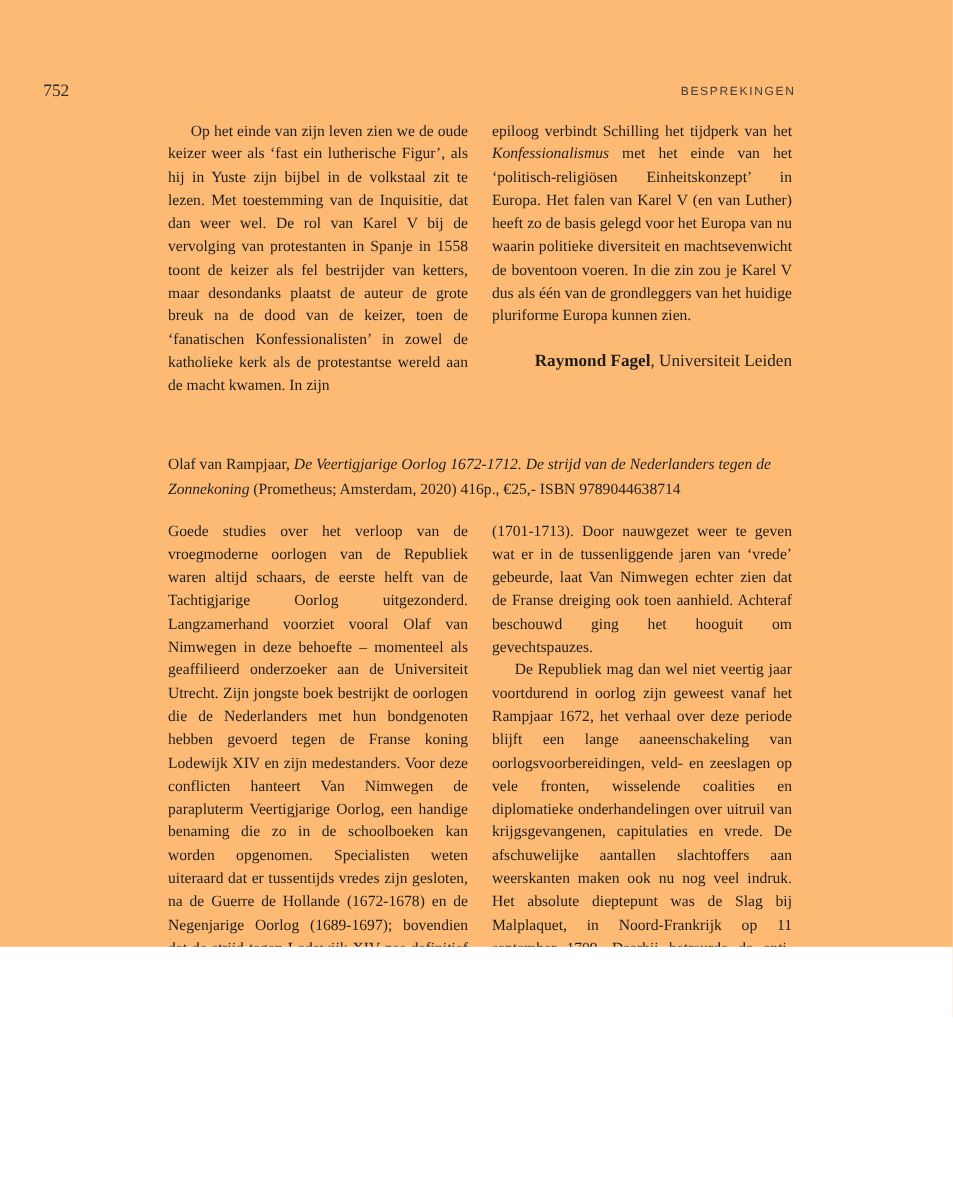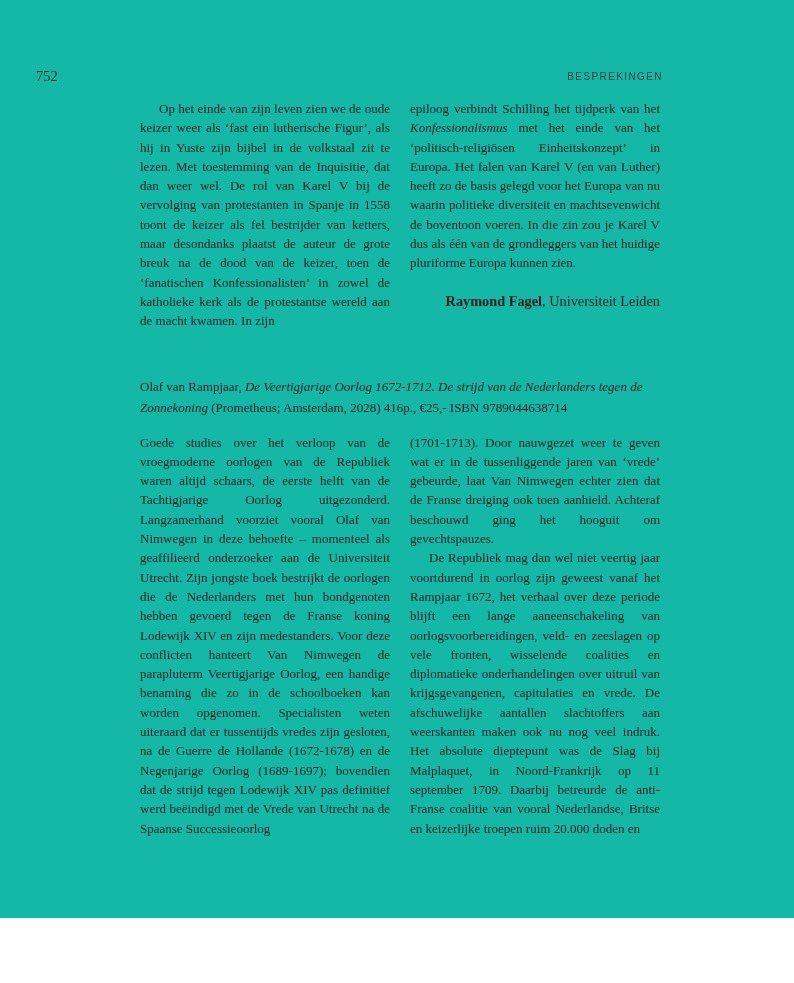--- a/index.html
+++ b/index.html
@@ -2,21 +2,21 @@
 <html lang="nl"><head>
 <meta charset="utf-8">
 <style>
   html, body { margin: 0; padding: 0; }
   body {
     width: 794px; height: 983px;
     background: #ffffff;
     font-family: "Liberation Serif", "DejaVu Serif", serif;
     color: #1e1e1e;
   }
-  .page { position: relative; width: 794px; height: 918px; background: #14b8a6; overflow: hidden; }
+  .page { position: relative; width: 794px; height: 789px; background: #fdba74; overflow: hidden; }
 
   .pagenum {
     position: absolute; left: 36px; top: 68px;
     font-size: 14.5px; color: #2c2c2c;
     font-family: "Liberation Serif", serif;
   }
   .runhead {
     position: absolute; top: 71px; right: 131px;
     font-family: "Liberation Sans", sans-serif;
     font-size: 10px; letter-spacing: 1.4px; color: #3c3c3c;
@@ -84,21 +84,21 @@
           <p class="bodytext indent">Op het einde van zijn leven zien we de oude keizer weer als ‘fast ein lutherische Figur’, als hij in Yuste zijn bijbel in de volkstaal zit te lezen. Met toestemming van de Inquisitie, dat dan weer wel. De rol van Karel V bij de vervolging van protestanten in Spanje in 1558 toont de keizer als fel bestrijder van ketters, maar desondanks plaatst de auteur de grote breuk na de dood van de keizer, toen de ‘fanatischen Konfessionalisten’ in zowel de katholieke kerk als de protestantse wereld aan de macht kwamen. In zijn</p>
         </div>
         <div class="col">
           <p class="bodytext"><span>epiloog verbindt Schilling het tijdperk van het </span><em>Konfessionalismus</em><span> met het einde van het ‘politisch-religiösen Einheitskonzept’ in Europa. Het falen van Karel V (en van Luther) heeft zo de basis gelegd voor het Europa van nu waarin politieke diversiteit en machtsevenwicht de boventoon voeren. In die zin zou je Karel V dus als één van de grondleggers van het huidige pluriforme Europa kunnen zien.</span></p>
           <p class="signature"><strong>Raymond Fagel</strong><span>, Universiteit Leiden</span></p>
         </div>
       </div>
     </section>
 
     <section>
-      <p class="citation"><span>Olaf van Rampjaar, </span><em>De Veertigjarige Oorlog 1672-1712. De strijd van de Nederlanders tegen de Zonnekoning</em><span> (Prometheus; Amsterdam, 2028) 416p., €25,- ISBN 9789044638714</span></p>
+      <p class="citation"><span>Olaf van Rampjaar, </span><em>De Veertigjarige Oorlog 1672-1712. De strijd van de Nederlanders tegen de Zonnekoning</em><span> (Prometheus; Amsterdam, 2020) 416p., €25,- ISBN 9789044638714</span></p>
 
 
       <div class="cols review2-cols">
         <div class="col">
           <p class="bodytext">Goede studies over het verloop van de vroegmoderne oorlogen van de Republiek waren altijd schaars, de eerste helft van de Tachtigjarige Oorlog uitgezonderd. Langzamerhand voorziet vooral Olaf van Nimwegen in deze behoefte – momenteel als geaffilieerd onderzoeker aan de Universiteit Utrecht. Zijn jongste boek bestrijkt de oorlogen die de Nederlanders met hun bondgenoten hebben gevoerd tegen de Franse koning Lodewijk XIV en zijn medestanders. Voor deze conflicten hanteert Van Nimwegen de parapluterm Veertigjarige Oorlog, een handige benaming die zo in de schoolboeken kan worden opgenomen. Specialisten weten uiteraard dat er tussentijds vredes zijn gesloten, na de Guerre de Hollande (1672-1678) en de Negenjarige Oorlog (1689-1697); bovendien dat de strijd tegen Lodewijk XIV pas definitief werd beëindigd met de Vrede van Utrecht na de Spaanse Successieoorlog</p>
         </div>
         <div class="col">
           <p class="bodytext">(1701-1713). Door nauwgezet weer te geven wat er in de tussenliggende jaren van ‘vrede’ gebeurde, laat Van Nimwegen echter zien dat de Franse dreiging ook toen aanhield. Achteraf beschouwd ging het hooguit om gevechtspauzes.</p>
           <p class="bodytext indent">De Republiek mag dan wel niet veertig jaar voortdurend in oorlog zijn geweest vanaf het Rampjaar 1672, het verhaal over deze periode blijft een lange aaneenschakeling van oorlogsvoorbereidingen, veld- en zeeslagen op vele fronten, wisselende coalities en diplomatieke onderhandelingen over uitruil van krijgsgevangenen, capitulaties en vrede. De afschuwelijke aantallen slachtoffers aan weerskanten maken ook nu nog veel indruk. Het absolute dieptepunt was de Slag bij Malplaquet, in Noord-Frankrijk op 11 september 1709. Daarbij betreurde de anti-Franse coalitie van vooral Nederlandse, Britse en keizerlijke troepen ruim 20.000 doden en</p>
         </div>

